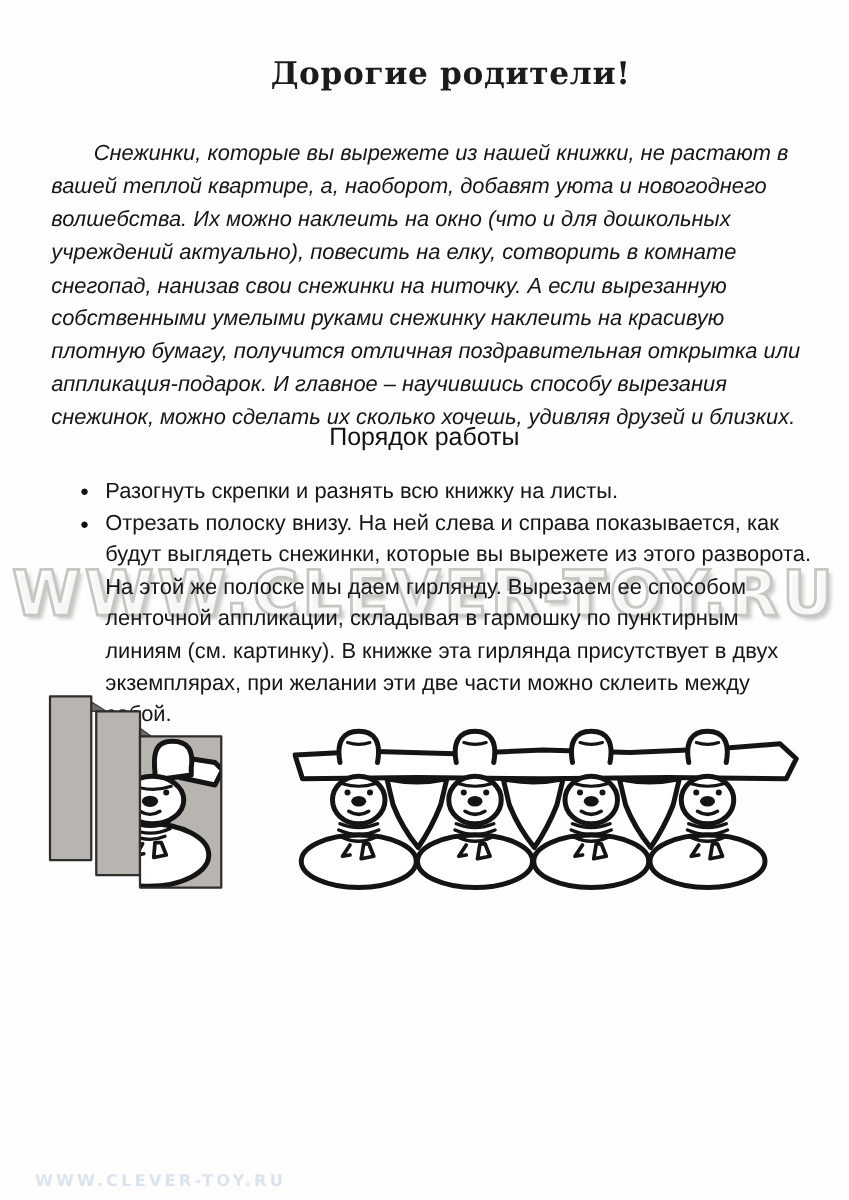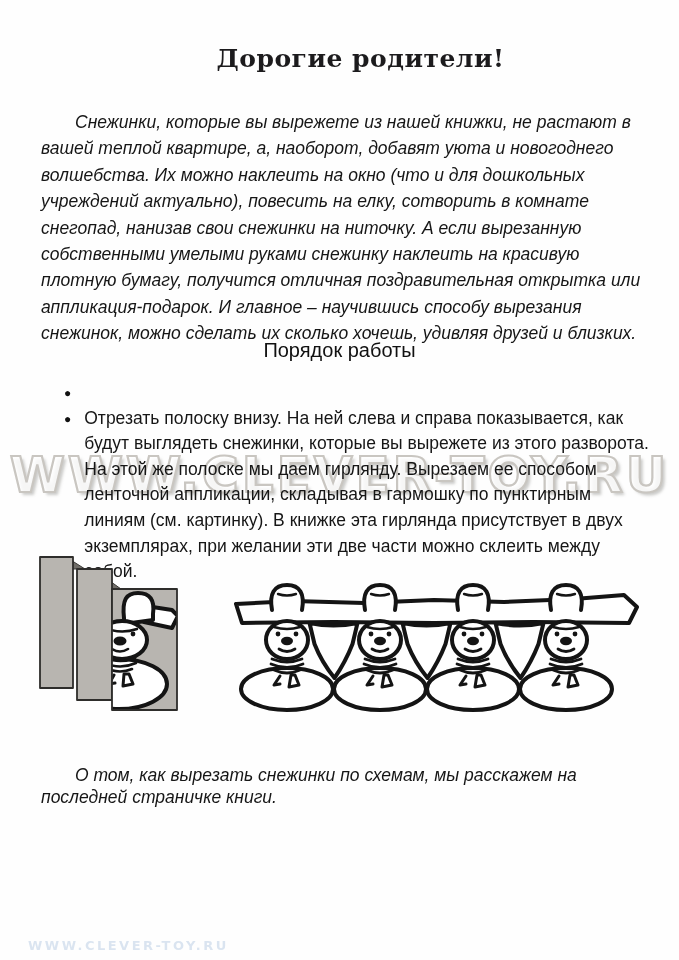--- a/index.html
+++ b/index.html
@@ -53,20 +53,21 @@
 
 <div class="para" id="intro">
   <p>Снежинки, которые вы вырежете из нашей книжки, не растают в вашей теплой квартире, а, наоборот, добавят уюта и новогоднего волшебства. Их можно наклеить на окно (что и для дошкольных учреждений актуально), повесить на елку, сотворить в комнате снегопад, нанизав свои снежинки на ниточку. А если вырезанную собственными умелыми руками снежинку наклеить на красивую плотную бумагу, получится отличная поздравительная открытка или аппликация-подарок. И главное – научившись способу вырезания снежинок, можно сделать их сколько хочешь, удивляя друзей и близких.</p>
 </div>
 
 <div class="section-title">Порядок работы</div>
 
 <div class="steps">
   <div class="step-row">
     <span class="step-dot">●</span>
+    <span>Разогнуть скрепки и разнять всю книжку на листы.</span>
   </div>
   <div class="step-row">
     <span class="step-dot">●</span>
     <span>Отрезать полоску внизу. На ней слева и справа показывается, как будут выглядеть снежинки, которые вы вырежете из этого разворота. На этой же полоске мы даем гирлянду. Вырезаем ее способом ленточной аппликации, складывая в гармошку по пунктирным линиям (см. картинку). В книжке эта гирлянда присутствует в двух экземплярах, при желании эти две части можно склеить между собой.</span>
   </div>
 </div>
 
 <div class="watermark-mid">WWW.CLEVER-TOY.RU</div>
 
 <svg class="illus" id="folded-paper" width="150" height="162" viewBox="0 0 150 162">
@@ -122,16 +123,15 @@
       <polyline points="46,106 40,115 46,114" fill="none" stroke-width="3"></polyline>
       <polygon points="57,105 55,117 65,115 61,105" stroke-width="3"></polygon>
     </g>
     <use href="#sm" x="93"></use>
     <use href="#sm" x="186"></use>
     <use href="#sm" x="279"></use>
   </g>
 </svg>
 
 <div class="para" id="outro">
-  <p>О том, как вырезать снежинки по схемам, мы расскажем на последней страничке книги.</p>
 </div>
 
 <div class="watermark-bottom">WWW.CLEVER-TOY.RU</div>
 
 </body></html>

